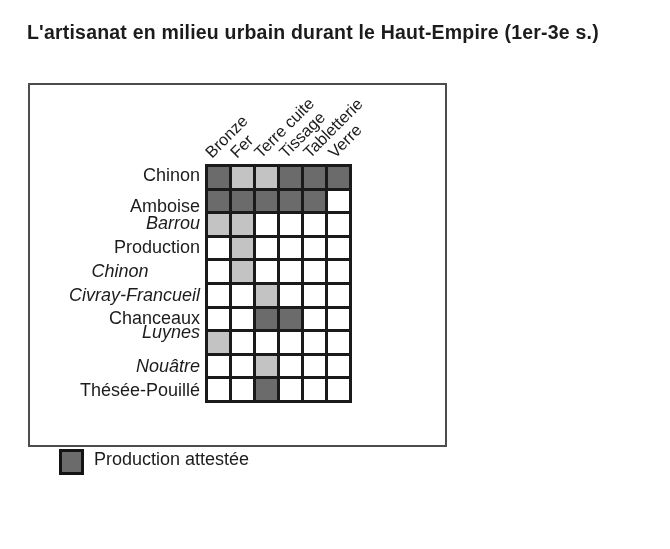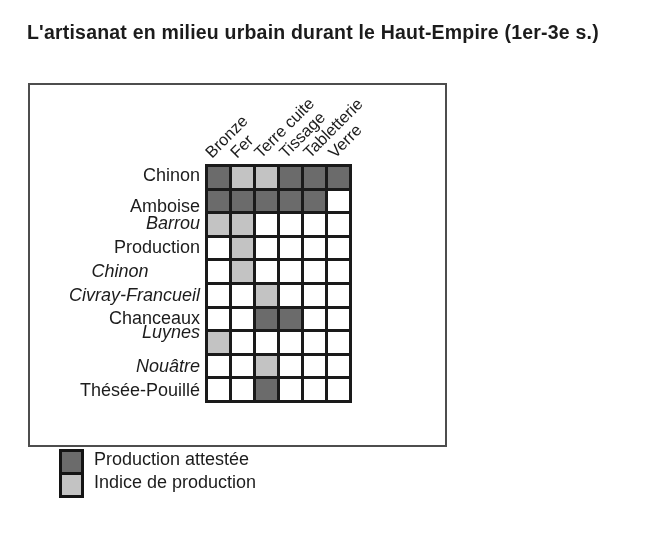--- a/index.html
+++ b/index.html
@@ -133,20 +133,16 @@
       <div class="cell" title="Thésée-Pouillé / Tissage: aucune" style="background: rgb(255, 255, 255);"></div>
       <div class="cell" title="Thésée-Pouillé / Tabletterie: aucune" style="background: rgb(255, 255, 255);"></div>
       <div class="cell" title="Thésée-Pouillé / Verre: aucune" style="background: rgb(255, 255, 255);"></div>
     </div>
 
   <div class="legend">
     <div class="legend-item">
       <div class="swatch" style="background: rgb(107, 107, 107);"></div>
       <div class="legend-text">Production attestée</div>
     </div>
-    <div class="legend-item">
-      <div class="swatch" style="background: rgb(195, 195, 195);"></div>
-      <div class="legend-text">Indice de production</div>
-    </div>
   </div>
 
 
 </div>
 
 </body></html>

